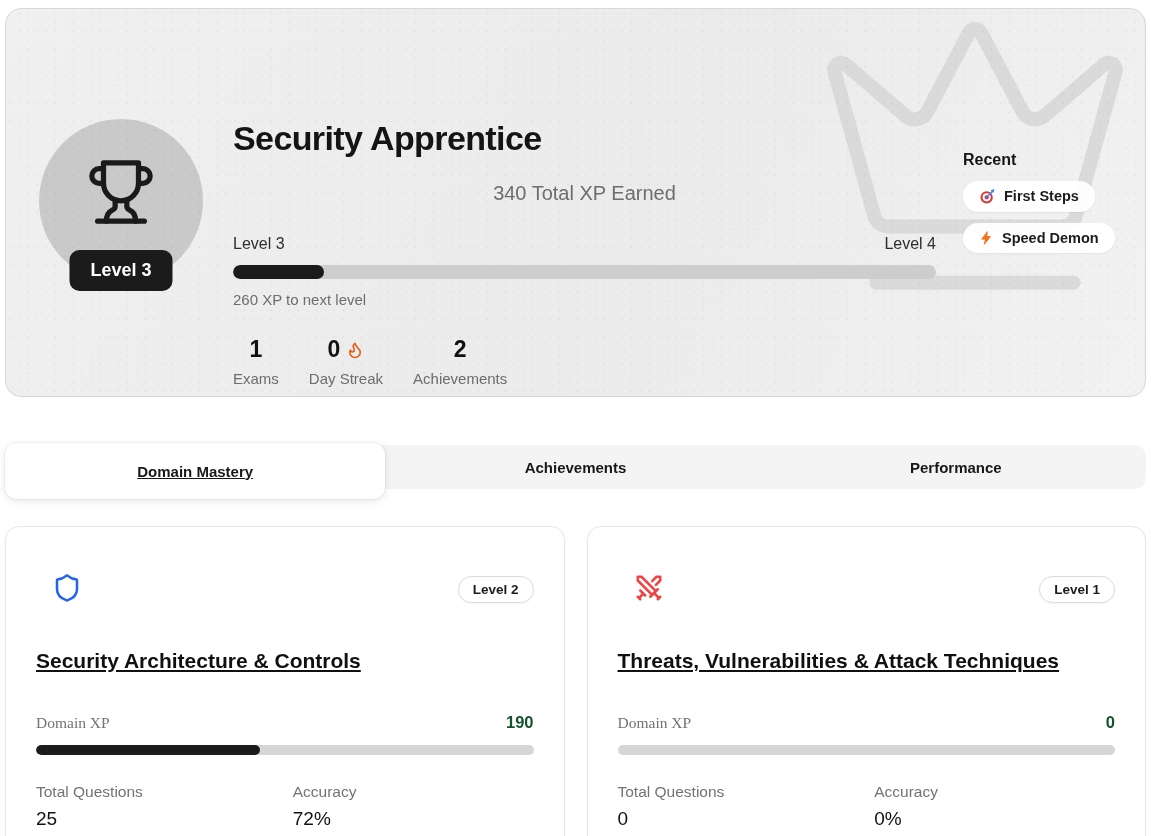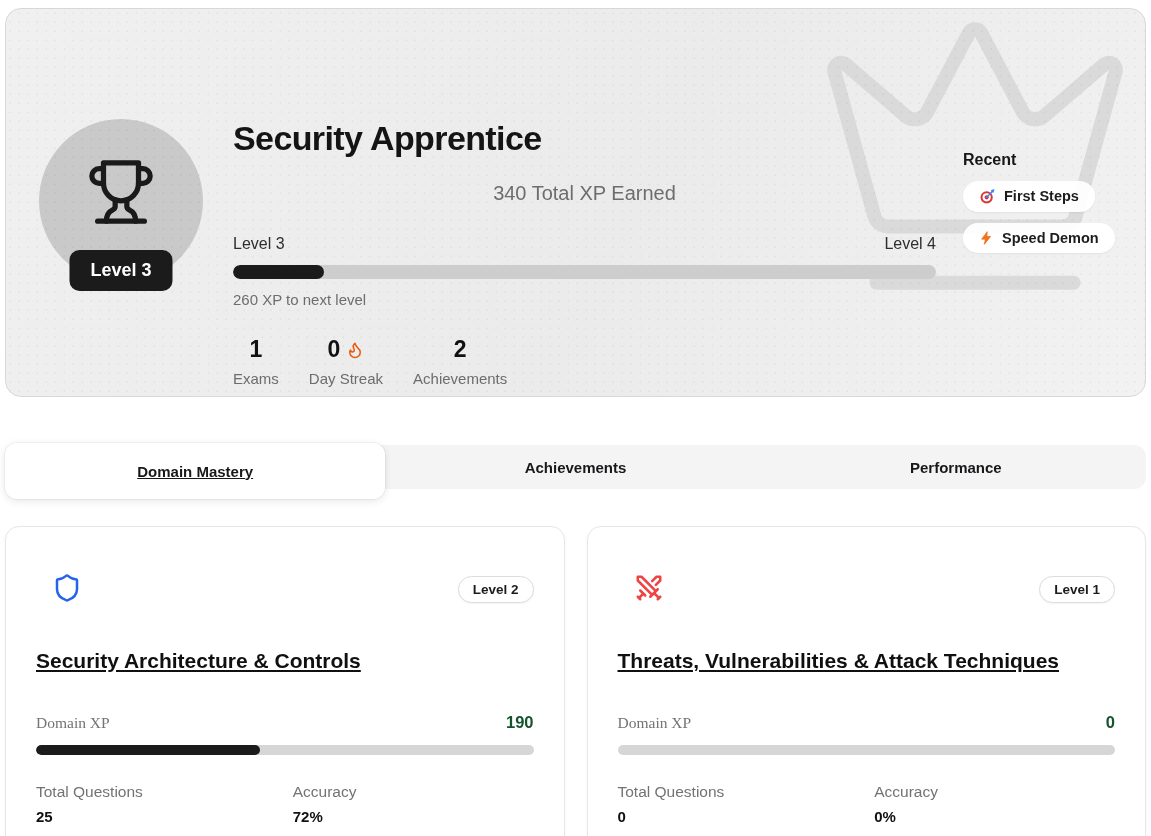--- a/index.html
+++ b/index.html
@@ -94,21 +94,21 @@
     box-shadow:0 1px 2px rgba(0,0,0,0.05);
   }
   .card-title { margin-top:46px; font-size:21px; font-weight:700; color:#101010;text-decoration:underline; }
   .xp-row { margin-top:40px; display:flex; justify-content:space-between; align-items:baseline; }
   .xp-label { font-size:15.5px; color:#737373;font-family:Liberation Serif, serif; }
   .xp-value { font-size:16.5px; font-weight:700; color:#14532d; }
   .card-track { margin-top:13px; height:10px; border-radius:5px; background:#d6d6d6; overflow:hidden; }
   .card-fill  { height:100%; background:#1b1b1b; border-radius:5px; }
   .card-stats { margin-top:28px; display:grid; grid-template-columns:1fr 1fr;gap:16px; }
   .cs-label { font-size:15.5px; color:#737373; }
-  .cs-value { margin-top:7px; font-size:15px; font-weight:700; color:#111; }
+  .cs-value { margin-top:7px; font-size:19px; font-weight:400; color:#111; }
 </style>
 </head>
 <body>
 
 <section class="hero">
 
   <svg class="crown-watermark" width="338" height="338" viewBox="0 0 24 24" fill="none" stroke="#dadada" stroke-width="1" stroke-linecap="round" stroke-linejoin="round">
     <path d="M11.562 3.266a.5.5 0 0 1 .876 0L15.39 8.87a1 1 0 0 0 1.516.294L21.183 5.5a.5.5 0 0 1 .798.519l-2.834 10.246a1 1 0 0 1-.956.735H5.81a1 1 0 0 1-.957-.735L2.02 6.02a.5.5 0 0 1 .798-.52l4.276 3.664a1 1 0 0 0 1.516-.294z"></path>
     <path d="M5 21h14"></path>
   </svg>

